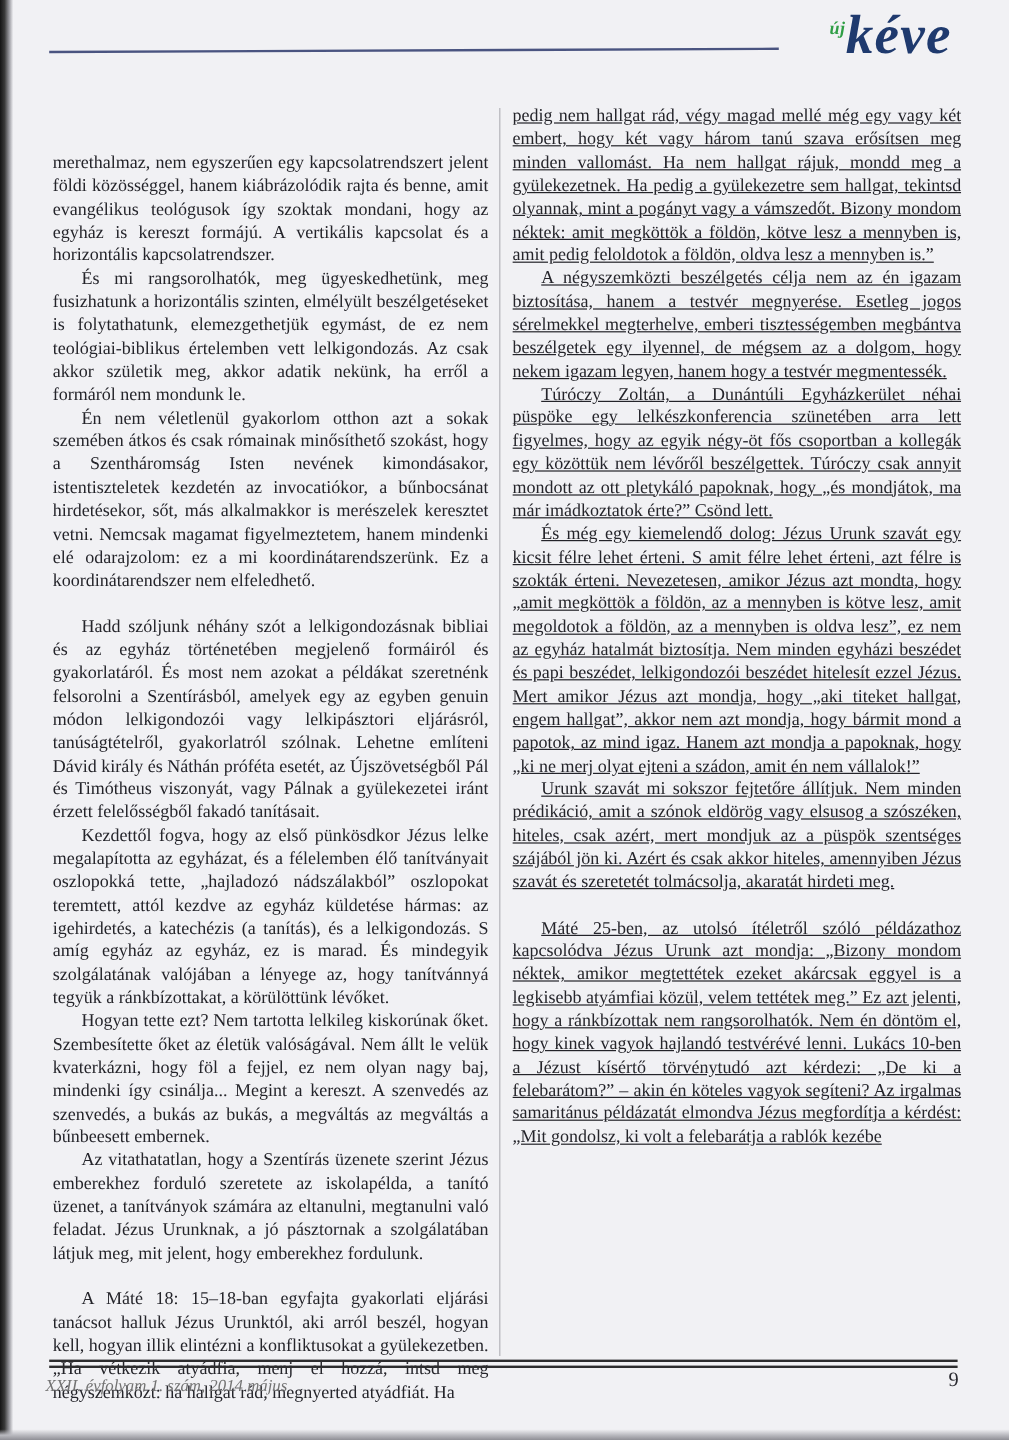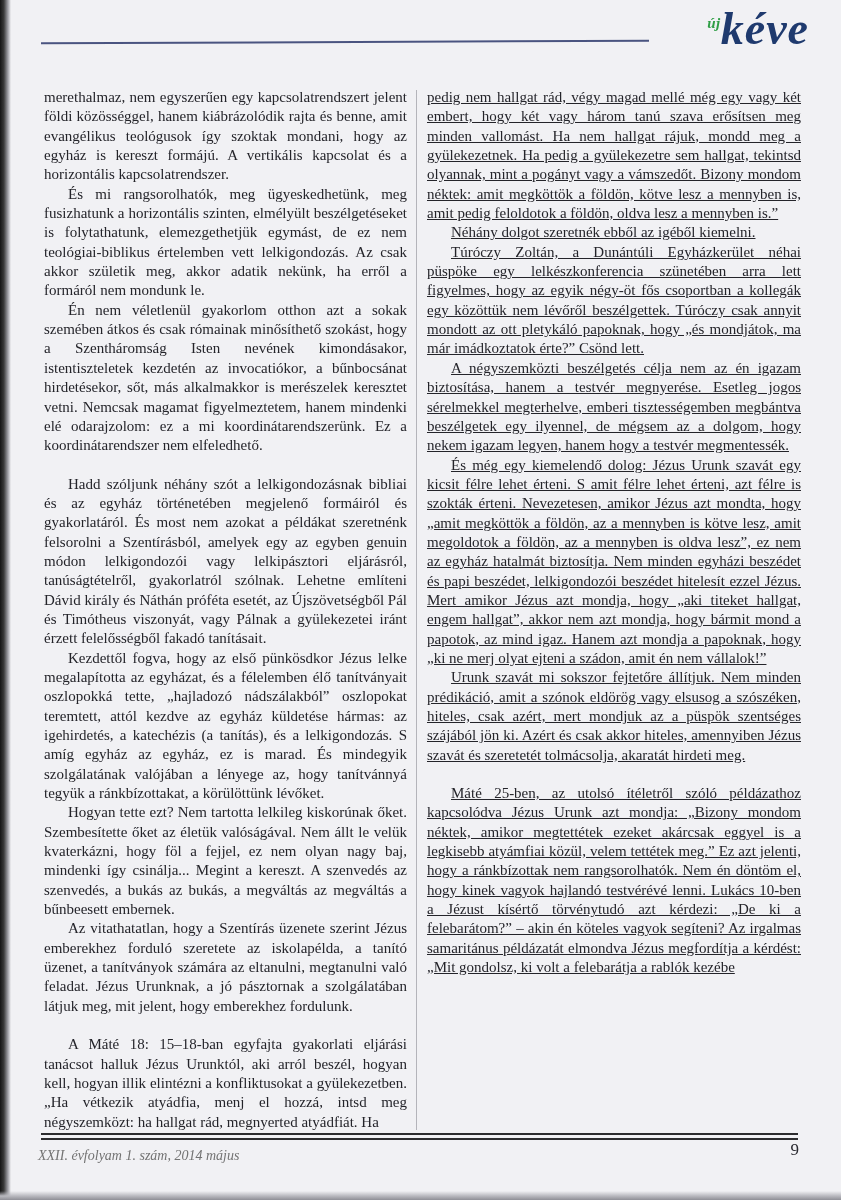--- a/index.html
+++ b/index.html
@@ -23,21 +23,21 @@
     position:absolute;left:0;right:0;bottom:0;height:9px;
     background:linear-gradient(180deg,rgba(241,241,244,0) 0%,#b9b9bf 55%,#8f8f96 100%);
   }
   
   .header-rule{
     position:absolute;left:41px;top:41px;width:608px;height:2px;
     background:var(--header_rule,#4a5480);
     transform:rotate(-0.25deg);
   }
   .logo{
-    position:absolute;top:2px;right:32px;
+    position:absolute;top:2px;right:48px;
     white-space:nowrap;
   }
   .logo-prefix{
     font-family:"Liberation Serif",serif;
     font-style:italic;font-weight:bold;
     font-size:15px;color:var(--logo_green,#2f9e45);
     position:relative;top:-16px;letter-spacing:0.5px;
   }
   .logo-main{
     font-family:"Liberation Serif",serif;
@@ -49,21 +49,21 @@
   main{
     position:absolute;left:44px;top:88px;width:758px;height:1046px;
     display:flex;
   }
   .col{
     height:1046px;overflow:hidden;
     color:var(--text,#24242a);
     font-size:15px;line-height:19.35px;
     text-align:justify;
   }
-  .col.left{width:363px;}
+  .col.left{width:363px;margin-top:39px;}
   .col.right{width:374px;text-decoration:underline;}
   .col-divider{
     width:1px;background:#b4b4ba;margin:2px 10px 0 9px;height:1040px;
   }
   p.para{margin:0;padding:0;}
   p.indent{text-indent:24px;}
   p.gap{margin-top:19px;}
   
   .footer-rule{
     position:absolute;left:41px;top:1133px;width:757px;height:3px;
@@ -100,23 +100,22 @@
       <p class="para indent">Kezdettől fogva, hogy az első pünkösdkor Jézus lelke megalapította az egyházat, és a félelemben élő tanítványait oszlopokká tette, „hajladozó nádszálakból” oszlopokat teremtett, attól kezdve az egyház küldetése hármas: az igehirdetés, a katechézis (a tanítás), és a lelkigondozás. S amíg egyház az egyház, ez is marad. És mindegyik szolgálatának valójában a lényege az, hogy tanítvánnyá tegyük a ránkbízottakat, a körülöttünk lévőket.</p>
       <p class="para indent">Hogyan tette ezt? Nem tartotta lelkileg kiskorúnak őket. Szembesítette őket az életük valóságával. Nem állt le velük kvaterkázni, hogy föl a fejjel, ez nem olyan nagy baj, mindenki így csinálja... Megint a kereszt. A szenvedés az szenvedés, a bukás az bukás, a megváltás az megváltás a bűnbeesett embernek.</p>
       <p class="para indent">Az vitathatatlan, hogy a Szentírás üzenete szerint Jézus emberekhez forduló szeretete az iskolapélda, a tanító üzenet, a tanítványok számára az eltanulni, megtanulni való feladat. Jézus Urunknak, a jó pásztornak a szolgálatában látjuk meg, mit jelent, hogy emberekhez fordulunk.</p>
       <p class="para indent gap">A Máté 18: 15–18-ban egyfajta gyakorlati eljárási tanácsot halluk Jézus Urunktól, aki arról beszél, hogyan kell, hogyan illik elintézni a konfliktusokat a gyülekezetben. „Ha vétkezik atyádfia, menj el hozzá, intsd meg négyszemközt: ha hallgat rád, megnyerted atyádfiát. Ha</p>
     </section>
 
     <div class="col-divider"></div>
 
     <section class="col right">
       <p class="para">pedig nem hallgat rád, végy magad mellé még egy vagy két embert, hogy két vagy három tanú szava erősítsen meg minden vallomást. Ha nem hallgat rájuk, mondd meg a gyülekezetnek. Ha pedig a gyülekezetre sem hallgat, tekintsd olyannak, mint a pogányt vagy a vámszedőt. Bizony mondom néktek: amit megköttök a földön, kötve lesz a mennyben is, amit pedig feloldotok a földön, oldva lesz a mennyben is.”</p>
-      <p class="para indent">Néhány dolgot szeretnék ebből az igéből kiemelni.</p>
+      <p class="para indent">A négyszemközti beszélgetés célja nem az én igazam biztosítása, hanem a testvér megnyerése. Esetleg jogos sérelmekkel megterhelve, emberi tisztességemben megbántva beszélgetek egy ilyennel, de mégsem az a dolgom, hogy nekem igazam legyen, hanem hogy a testvér megmentessék.</p>
       <p class="para indent">Túróczy Zoltán, a Dunántúli Egyházkerület néhai püspöke egy lelkészkonferencia szünetében arra lett figyelmes, hogy az egyik négy-öt fős csoportban a kollegák egy közöttük nem lévőről beszélgettek. Túróczy csak annyit mondott az ott pletykáló papoknak, hogy „és mondjátok, ma már imádkoztatok érte?” Csönd lett.</p>
-      <p class="para indent">A négyszemközti beszélgetés célja nem az én igazam biztosítása, hanem a testvér megnyerése. Esetleg jogos sérelmekkel megterhelve, emberi tisztességemben megbántva beszélgetek egy ilyennel, de mégsem az a dolgom, hogy nekem igazam legyen, hanem hogy a testvér megmentessék.</p>
       <p class="para indent">És még egy kiemelendő dolog: Jézus Urunk szavát egy kicsit félre lehet érteni. S amit félre lehet érteni, azt félre is szokták érteni. Nevezetesen, amikor Jézus azt mondta, hogy „amit megköttök a földön, az a mennyben is kötve lesz, amit megoldotok a földön, az a mennyben is oldva lesz”, ez nem az egyház hatalmát biztosítja. Nem minden egyházi beszédet és papi beszédet, lelkigondozói beszédet hitelesít ezzel Jézus. Mert amikor Jézus azt mondja, hogy „aki titeket hallgat, engem hallgat”, akkor nem azt mondja, hogy bármit mond a papotok, az mind igaz. Hanem azt mondja a papoknak, hogy „ki ne merj olyat ejteni a szádon, amit én nem vállalok!”</p>
       <p class="para indent">Urunk szavát mi sokszor fejtetőre állítjuk. Nem minden prédikáció, amit a szónok eldörög vagy elsusog a szószéken, hiteles, csak azért, mert mondjuk az a püspök szentséges szájából jön ki. Azért és csak akkor hiteles, amennyiben Jézus szavát és szeretetét tolmácsolja, akaratát hirdeti meg.</p>
       <p class="para indent gap">Máté 25-ben, az utolsó ítéletről szóló példázathoz kapcsolódva Jézus Urunk azt mondja: „Bizony mondom néktek, amikor megtettétek ezeket akárcsak eggyel is a legkisebb atyámfiai közül, velem tettétek meg.” Ez azt jelenti, hogy a ránkbízottak nem rangsorolhatók. Nem én döntöm el, hogy kinek vagyok hajlandó testvérévé lenni. Lukács 10-ben a Jézust kísértő törvénytudó azt kérdezi: „De ki a felebarátom?” – akin én köteles vagyok segíteni? Az irgalmas samaritánus példázatát elmondva Jézus megfordítja a kérdést: „Mit gondolsz, ki volt a felebarátja a rablók kezébe</p>
     </section>
   </main>
 
   <div class="footer-rule"></div>
   <span class="issue">XXII. évfolyam 1. szám, 2014 május</span>
   <span class="pagenum">9</span>
 

